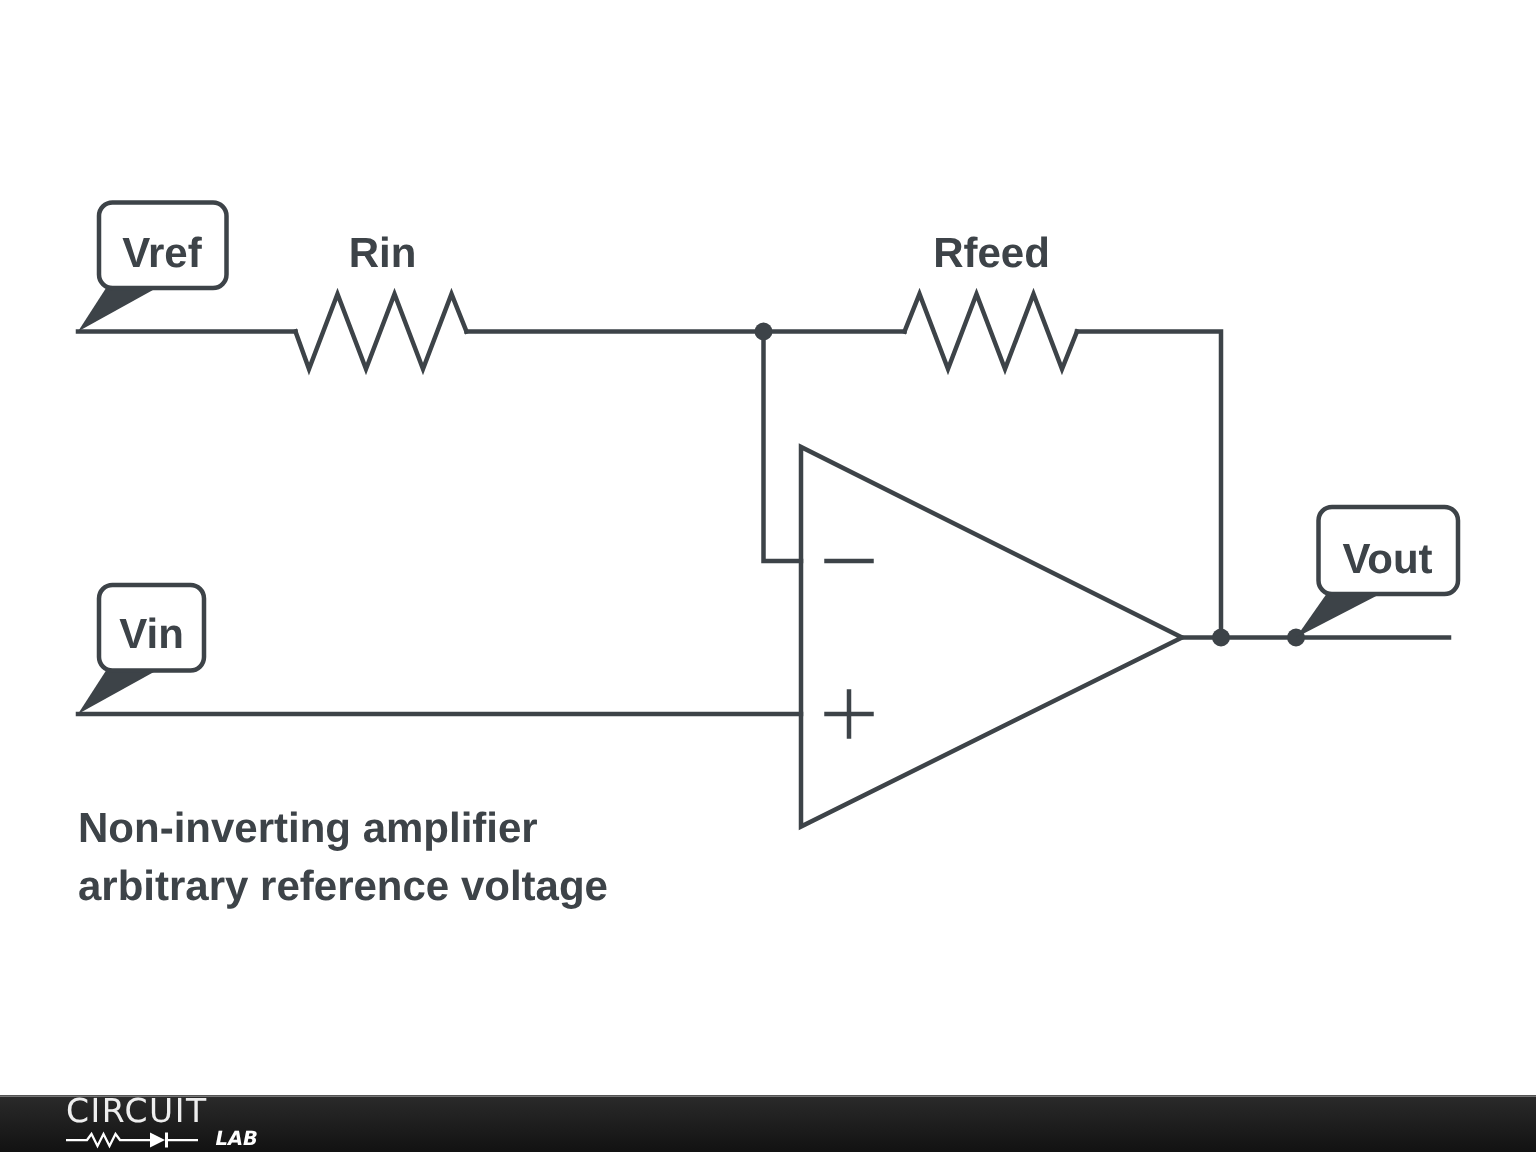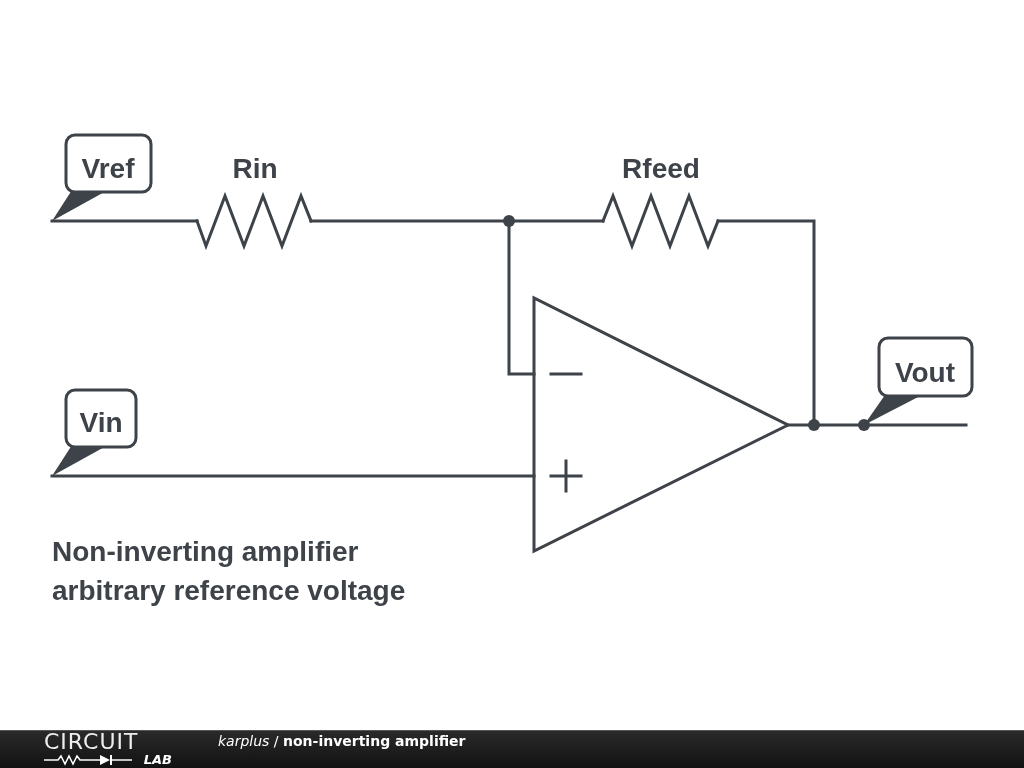--- a/index.html
+++ b/index.html
@@ -80,17 +80,14 @@
     <span class="logo-circuit">CIRCUIT</span>
     <svg class="logo-sym" viewBox="0 0 92 14">
       <polyline points="0,7 14,7 17,3 21,11 25,3 29,11 33,3 36,7 56,7" stroke="#ffffff" stroke-width="1.5" fill="none"></polyline>
       <polygon points="56,2 56,12 66,7" fill="#ffffff"></polygon>
       <line x1="67" y1="2" x2="67" y2="12" stroke="#ffffff" stroke-width="2"></line>
       <line x1="67" y1="7" x2="88" y2="7" stroke="#ffffff" stroke-width="1.5"></line>
     </svg>
     <span class="logo-lab">LAB</span>
   </div>
   <div class="footer-text">
-    <div>
-      <span class="author">karplus</span><span> / </span><span class="title">non-inverting amplifier</span>
-    </div>
   </div>
 </div>
 
 </body></html>

